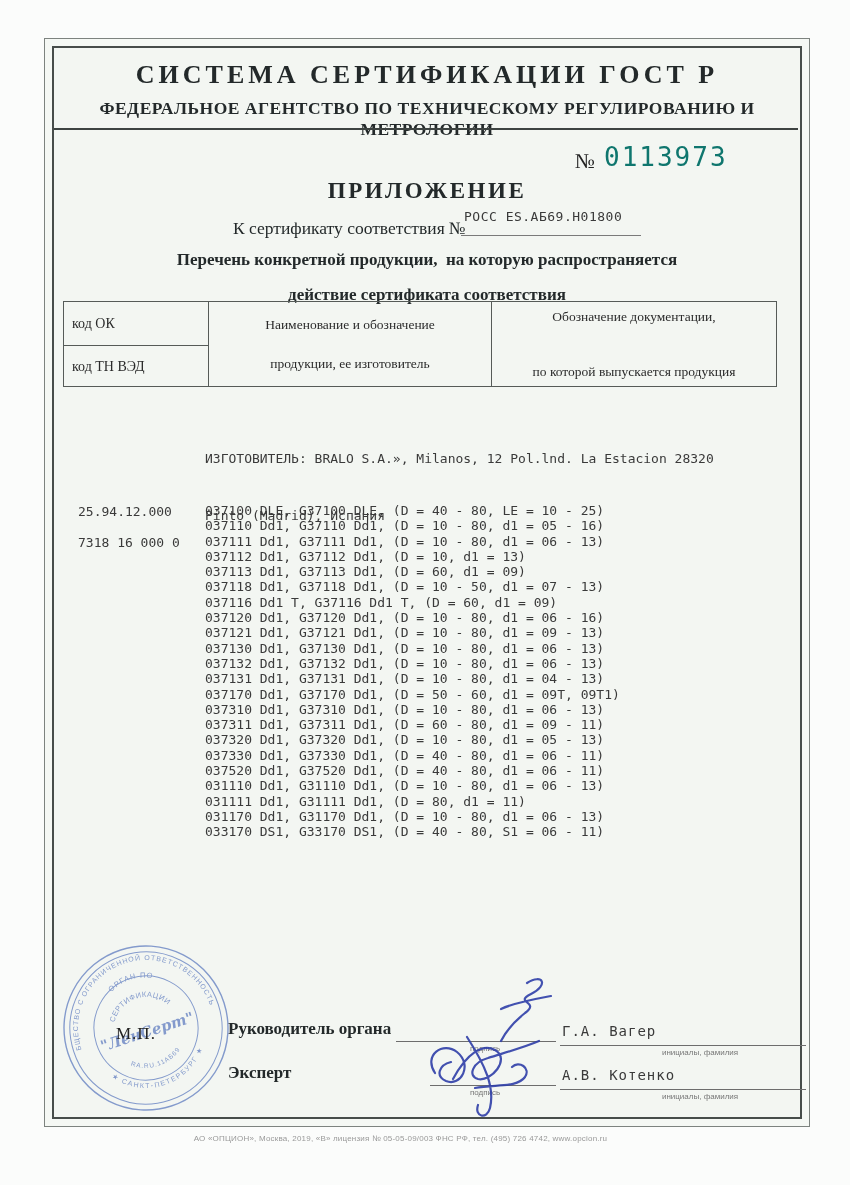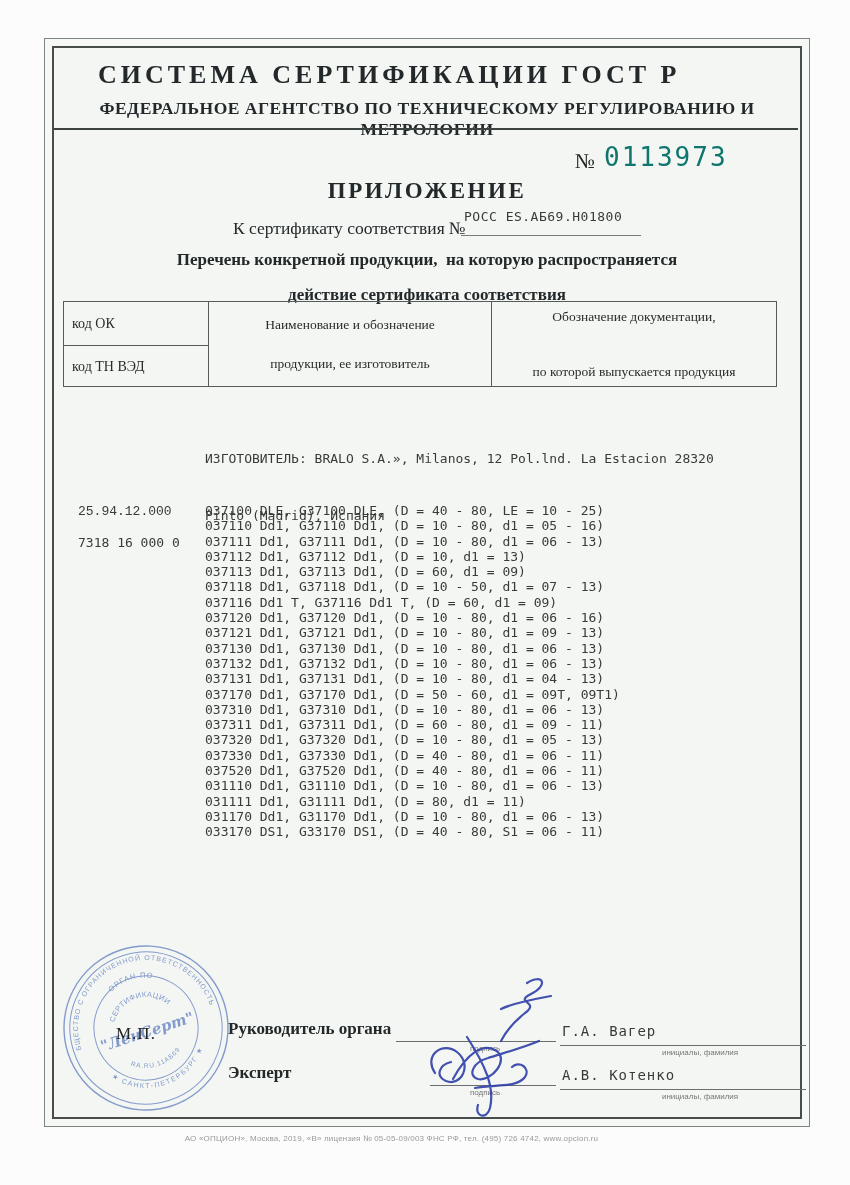--- a/index.html
+++ b/index.html
@@ -14,24 +14,23 @@
   .frame-outer{
     left:44px;top:38px;width:764px;height:1087px;
     border:1px solid #7d837f;background:#f5f8f4;
   }
   .frame-inner{
     left:52px;top:46px;width:746px;height:1069px;
     border:2px solid #474d4a;background:#f3f6f2;
   }
   
   .h-line1{
-    left:52px;top:60px;width:750px;text-align:left;
+    left:52px;top:60px;width:750px;text-align:center;
     font-size:26px;font-weight:bold;letter-spacing:4px;color:#23292a;
     white-space:pre;
-    margin-left:46px;
   }
   .h-line2{
     left:52px;top:98px;width:750px;text-align:center;
     font-size:17.5px;font-weight:bold;letter-spacing:0.5px;color:#23292a;
   }
   .h-divider{left:54px;top:128px;width:744px;border-top:2px solid #3d4341;height:0;}
   
   .num-prefix{left:575px;top:149px;font-size:21px;color:#222;}
   .doc-number{
     left:604px;top:142px;
@@ -62,21 +61,21 @@
   .tbl .c2{position:absolute;left:145px;top:0;width:282px;height:100%;border-right:1px solid #565b58;
            display:flex;flex-direction:column;justify-content:center;align-items:center;font-size:13.5px;line-height:19px;gap:20px;}
   .tbl .c3{position:absolute;left:428px;top:0;width:284px;height:100%;
            display:flex;flex-direction:column;justify-content:center;align-items:center;font-size:13.5px;line-height:19px;gap:36px;}
   
   .mono{
     font-family:"DejaVu Sans Mono","Liberation Mono",monospace;
     font-size:13px;color:#3a3a3a;white-space:pre;
   }
   .manufacturer{left:205px;top:411px;line-height:19px;}
-  .code-ok{left:78px;top:504px;font-family:Liberation Mono, monospace;}
+  .code-ok{left:78px;top:504px;}
   .code-tnved{left:78px;top:535px;}
   .product-list{left:205px;top:503px;line-height:15.3px;}
   .product-line{white-space:pre;}
   
   .sig-label{font-size:17px;font-weight:bold;color:#23292a;}
   .lbl-head{left:228px;top:1019px;}
   .lbl-expert{left:228px;top:1063px;}
   .sig-line{border-bottom:1px solid #6d6d6d;height:0;}
   .sl-1a{left:396px;top:1041px;width:160px;}
   .sl-1b{left:560px;top:1045px;width:246px;}
@@ -92,21 +91,21 @@
     font-size:14px;letter-spacing:1px;color:#3a3a3a;white-space:pre;
   }
   .name-1{left:562px;top:1023px;}
   .name-2{left:562px;top:1067px;}
   .mp-mark{left:116px;top:1024px;font-size:17px;letter-spacing:1px;color:#222;}
   
   .stamp-svg{left:58px;top:940px;width:176px;height:176px;}
   .sig-svg{left:415px;top:975px;width:185px;height:148px;}
   
   .footer{
-    left:4px;top:1134px;width:775px;text-align:center;
+    left:13px;top:1134px;width:775px;text-align:center;
     font-family:"Liberation Sans","DejaVu Sans",sans-serif;
     font-size:8px;color:#999;letter-spacing:0.2px;
   }
 </style>
 </head>
 <body>
 
 <div class="abs frame-outer"></div>
 <div class="abs frame-inner"></div>
 

